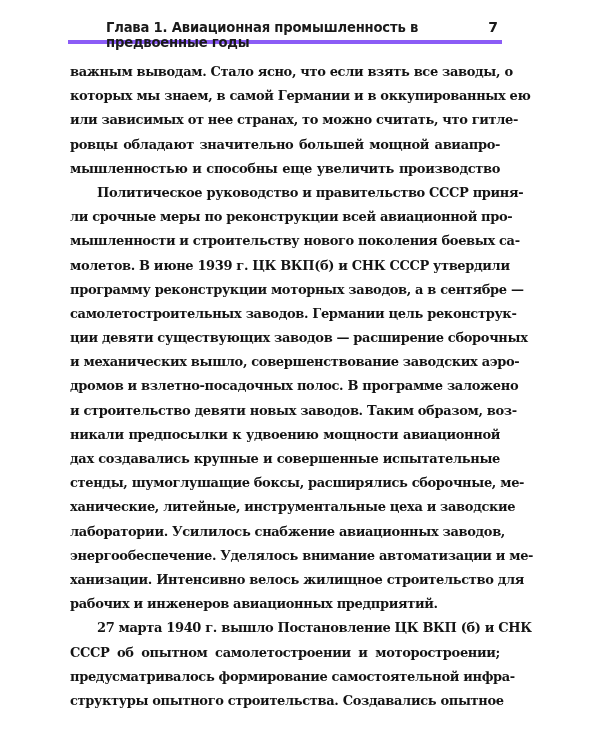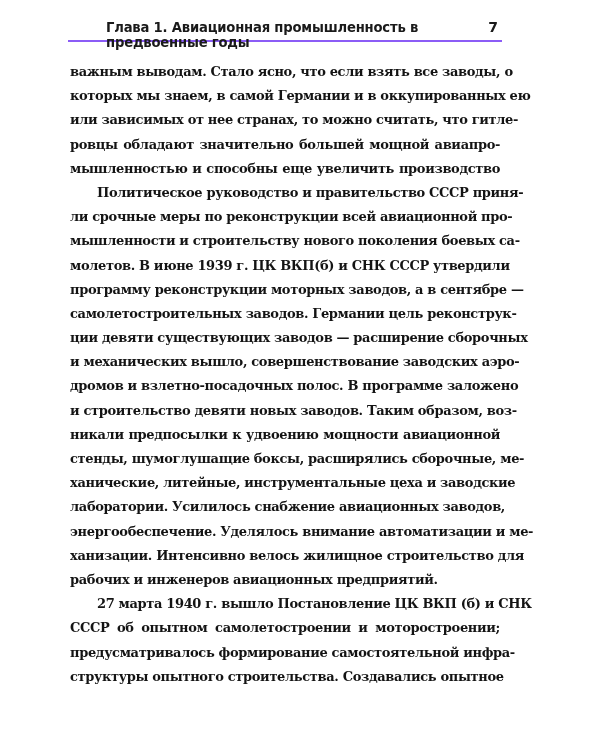--- a/index.html
+++ b/index.html
@@ -2,21 +2,21 @@
 <html><head>
 <meta charset="utf-8">
 <style>
   html, body { margin:0; padding:0; }
   body {
     width:600px; height:750px; background:#ffffff; position:relative; overflow:hidden;
     font-family: "DejaVu Serif", "Liberation Serif", serif; color:#141414;
   }
   .header {
     position:absolute; left:68px; top:18px; width:434px; height:22px;
-    border-bottom:2px solid #8b5cf6;
+    border-bottom:4px solid #8b5cf6;
   }
   .header-title {
     position:absolute; left:38px; top:2px;
     font-family:"DejaVu Sans", "Liberation Sans", sans-serif;
     font-size:13.2px; font-weight:600; letter-spacing:-0.2px; color:#1a1a1a;
   }
   .page-number {
     position:absolute; right:4px; top:1px;
     font-family:"DejaVu Sans", "Liberation Sans", sans-serif;
     font-size:14px; font-weight:600; color:#1a1a1a;
@@ -52,20 +52,21 @@
   <div class="line">ли срочные меры по реконструкции всей авиационной про-</div>
   <div class="line">мышленности и строительству нового поколения боевых са-</div>
   <div class="line">молетов. В июне 1939 г. ЦК ВКП(б) и СНК СССР утвердили</div>
   <div class="line">программу реконструкции моторных заводов, а в сентябре —</div>
   <div class="line">самолетостроительных заводов. Германии цель реконструк-</div>
   <div class="line">ции девяти существующих заводов — расширение сборочных</div>
   <div class="line">и механических вышло, совершенствование заводских аэро-</div>
   <div class="line">дромов и взлетно-посадочных полос. В программе заложено</div>
   <div class="line">и строительство девяти новых заводов. Таким образом, воз-</div>
   <div class="line">никали предпосылки к удвоению мощности авиационной</div>
+  <div class="line">дах создавались крупные и совершенные испытательные</div>
   <div class="line">стенды, шумоглушащие боксы, расширялись сборочные, ме-</div>
   <div class="line">ханические, литейные, инструментальные цеха и заводские</div>
   <div class="line">лаборатории. Усилилось снабжение авиационных заводов,</div>
   <div class="line">энергообеспечение. Уделялось внимание автоматизации и ме-</div>
   <div class="line">ханизации. Интенсивно велось жилищное строительство для</div>
   <div class="line last">рабочих и инженеров авиационных предприятий.</div>
 
   <div class="line indent">27 марта 1940 г. вышло Постановление ЦК ВКП (б) и СНК</div>
   <div class="line">СССР об опытном самолетостроении и моторостроении;</div>
   <div class="line">предусматривалось формирование самостоятельной инфра-</div>

